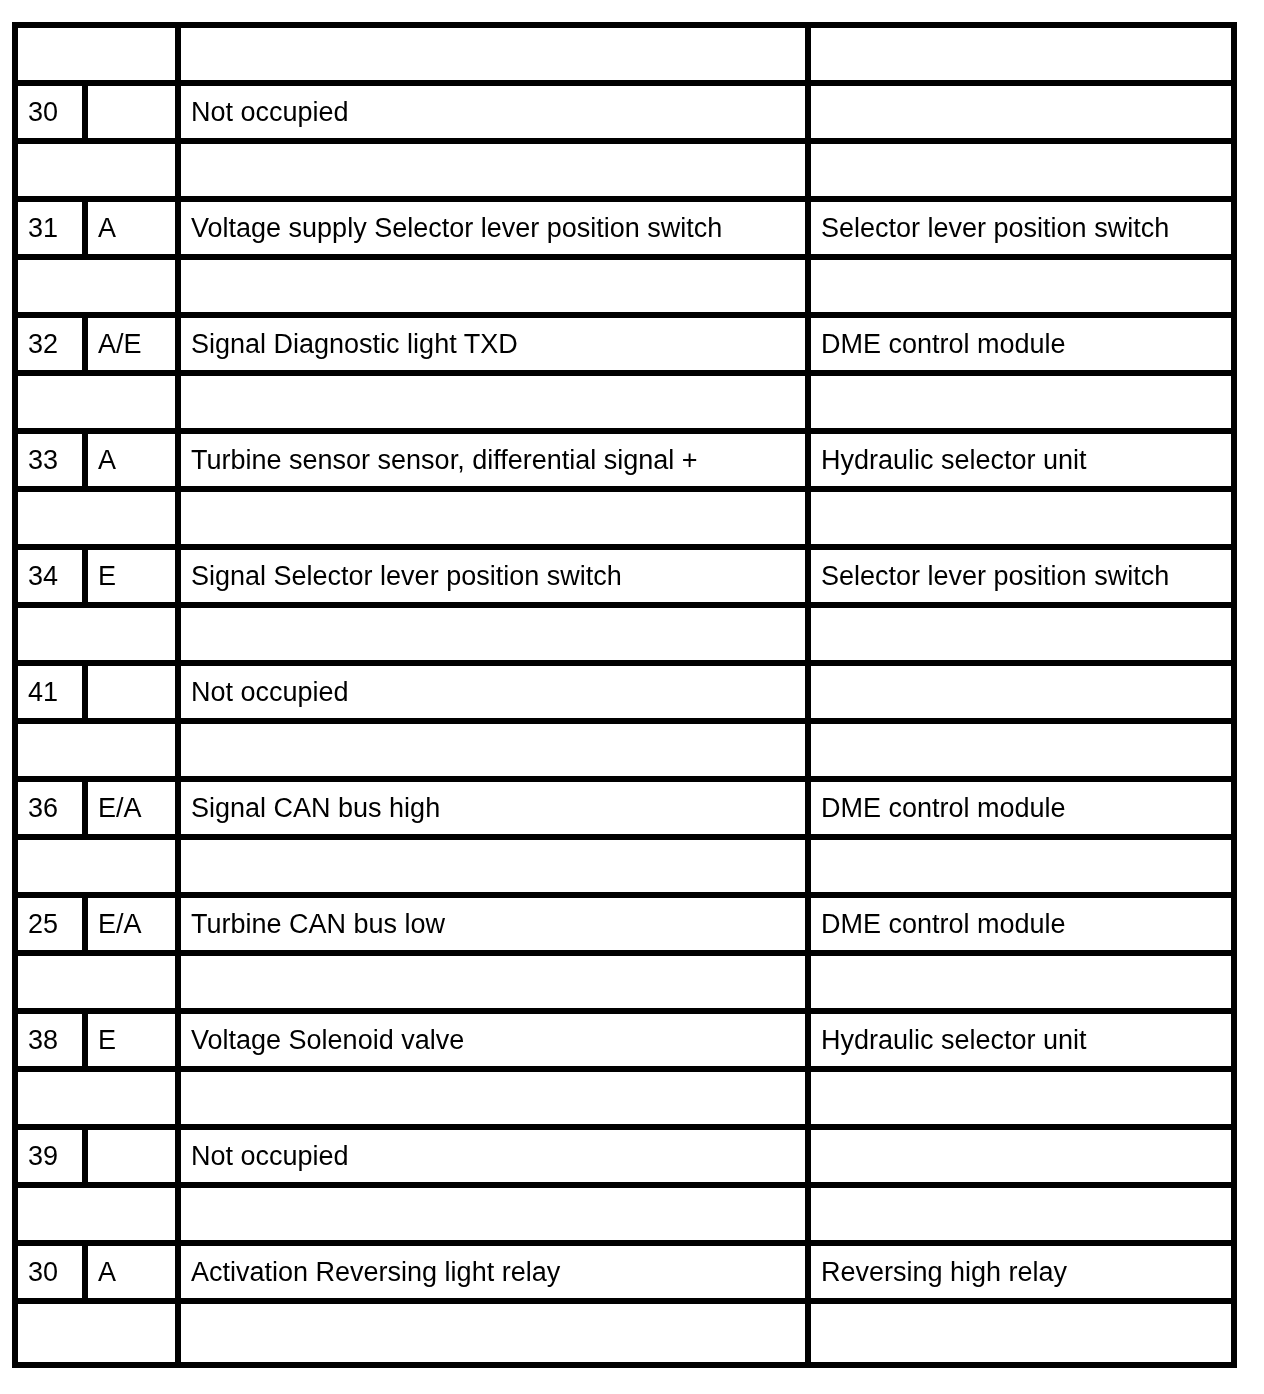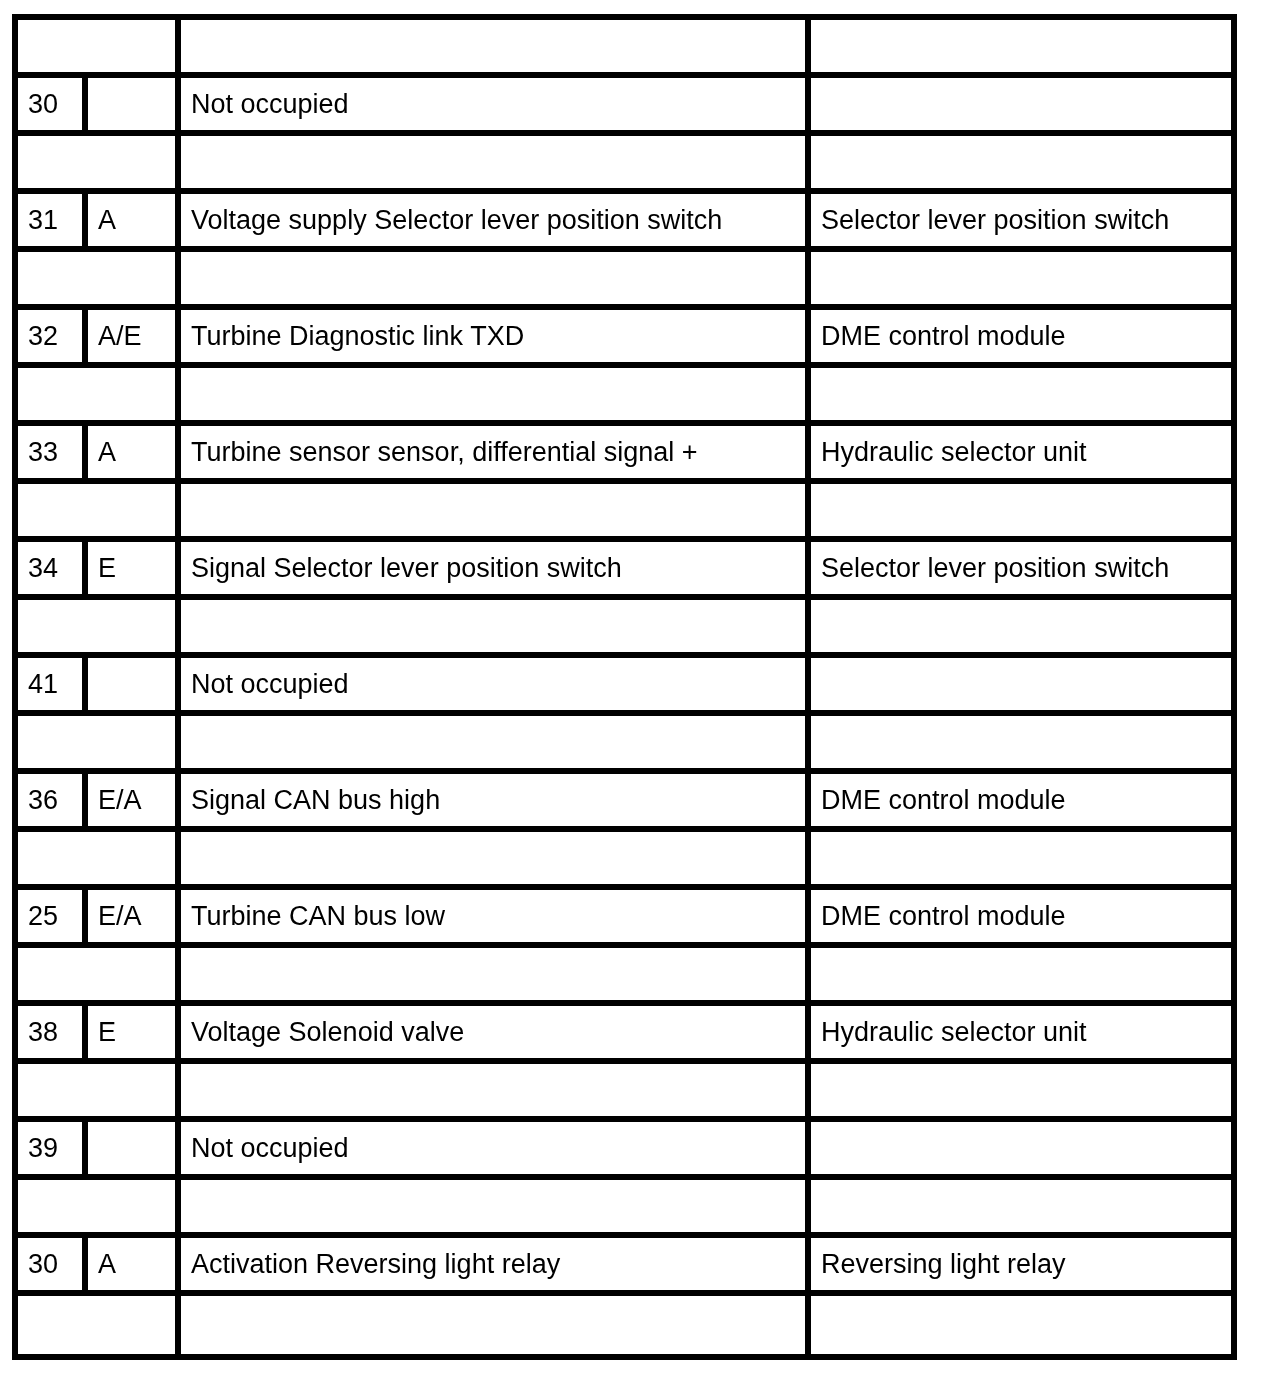--- a/index.html
+++ b/index.html
@@ -8,21 +8,21 @@
     position: relative;
     width: 1264px;
     height: 1394px;
     background: #ffffff;
     font-family: "Liberation Sans", sans-serif;
     overflow: hidden;
   }
   .pin-table {
     position: absolute;
     left: 12px;
-    top: 14px;
+    top: 22px;
     display: grid;
     grid-template-columns: 64px 87px 624px 420px;
     gap: 6px;
     padding: 6px;
     background: #000000;
   }
   .row { display: contents; }
   .cell {
     background: #ffffff;
     height: 52px;
@@ -41,32 +41,32 @@
 </head>
 <body>
 
 <div class="page">
   <div class="pin-table">
       <div class="row"><div class="cell span2"></div><div class="cell "></div><div class="cell "></div></div>
       <div class="row"><div class="cell ">30</div><div class="cell "></div><div class="cell ">Not occupied</div><div class="cell "></div></div>
       <div class="row"><div class="cell span2"></div><div class="cell "></div><div class="cell "></div></div>
       <div class="row"><div class="cell ">31</div><div class="cell ">A</div><div class="cell ">Voltage supply Selector lever position switch</div><div class="cell ">Selector lever position switch</div></div>
       <div class="row"><div class="cell span2"></div><div class="cell "></div><div class="cell "></div></div>
-      <div class="row"><div class="cell ">32</div><div class="cell ">A/E</div><div class="cell ">Turbine Diagnostic link TXD</div><div class="cell ">DME control module</div></div>
+      <div class="row"><div class="cell ">32</div><div class="cell ">A/E</div><div class="cell ">Signal Diagnostic light TXD</div><div class="cell ">DME control module</div></div>
       <div class="row"><div class="cell span2"></div><div class="cell "></div><div class="cell "></div></div>
       <div class="row"><div class="cell ">33</div><div class="cell ">A</div><div class="cell ">Turbine sensor sensor, differential signal +</div><div class="cell ">Hydraulic selector unit</div></div>
       <div class="row"><div class="cell span2"></div><div class="cell "></div><div class="cell "></div></div>
       <div class="row"><div class="cell ">34</div><div class="cell ">E</div><div class="cell ">Signal Selector lever position switch</div><div class="cell ">Selector lever position switch</div></div>
       <div class="row"><div class="cell span2"></div><div class="cell "></div><div class="cell "></div></div>
       <div class="row"><div class="cell ">41</div><div class="cell "></div><div class="cell ">Not occupied</div><div class="cell "></div></div>
       <div class="row"><div class="cell span2"></div><div class="cell "></div><div class="cell "></div></div>
       <div class="row"><div class="cell ">36</div><div class="cell ">E/A</div><div class="cell ">Signal CAN bus high</div><div class="cell ">DME control module</div></div>
       <div class="row"><div class="cell span2"></div><div class="cell "></div><div class="cell "></div></div>
       <div class="row"><div class="cell ">25</div><div class="cell ">E/A</div><div class="cell ">Turbine CAN bus low</div><div class="cell ">DME control module</div></div>
       <div class="row"><div class="cell span2"></div><div class="cell "></div><div class="cell "></div></div>
       <div class="row"><div class="cell ">38</div><div class="cell ">E</div><div class="cell ">Voltage Solenoid valve</div><div class="cell ">Hydraulic selector unit</div></div>
       <div class="row"><div class="cell span2"></div><div class="cell "></div><div class="cell "></div></div>
       <div class="row"><div class="cell ">39</div><div class="cell "></div><div class="cell ">Not occupied</div><div class="cell "></div></div>
       <div class="row"><div class="cell span2"></div><div class="cell "></div><div class="cell "></div></div>
-      <div class="row"><div class="cell ">30</div><div class="cell ">A</div><div class="cell ">Activation Reversing light relay</div><div class="cell ">Reversing light relay</div></div>
+      <div class="row"><div class="cell ">30</div><div class="cell ">A</div><div class="cell ">Activation Reversing light relay</div><div class="cell ">Reversing high relay</div></div>
       <div class="row"><div class="cell span2 last"></div><div class="cell  last"></div><div class="cell  last"></div></div>
     </div>
 </div>
 
 </body></html>

